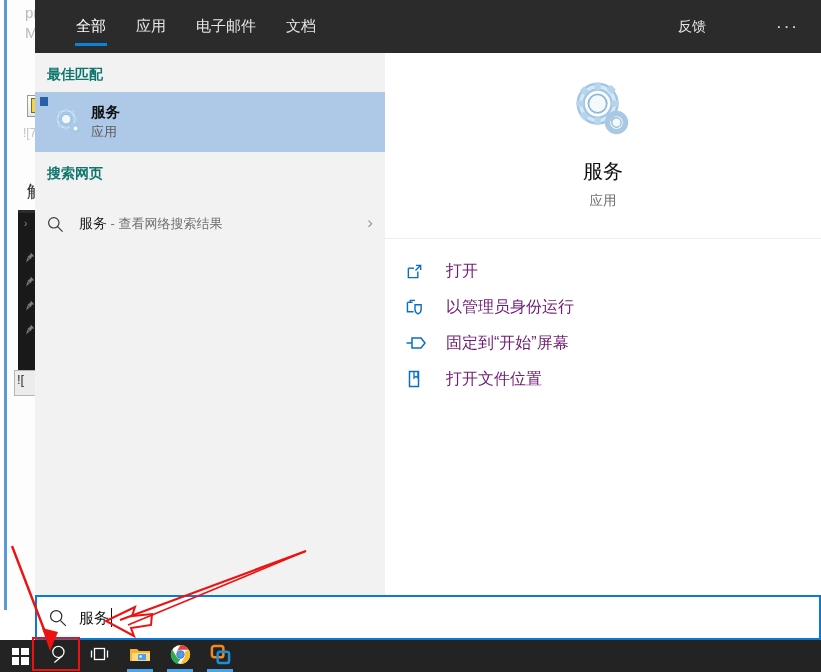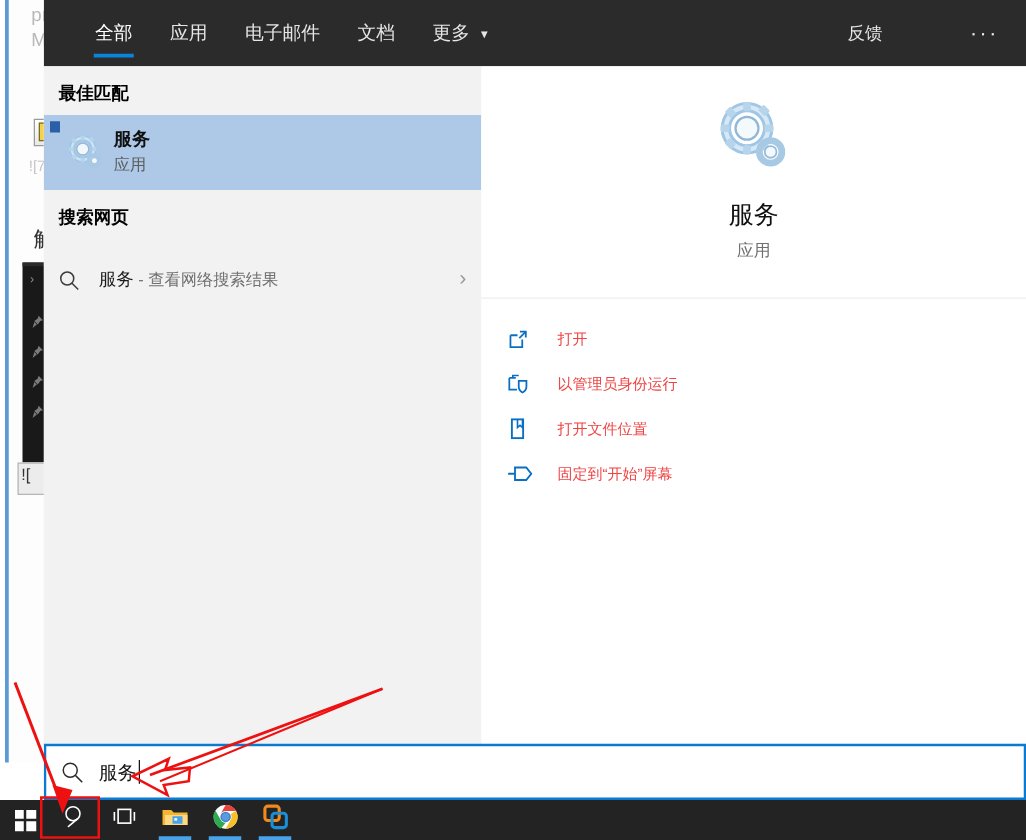--- a/index.html
+++ b/index.html
@@ -83,21 +83,21 @@
   .topbar-right{margin-left:auto;display:flex;align-items:center;padding-right:14px;gap:48px;}
   .feedback{color:#e6e6e6;font-size:14px;padding:0 14px;white-space:nowrap;}
   .ellipsis{color:#e6e6e6;font-size:17px;letter-spacing:2px;padding:0 8px;}
 
   
   #results{
     position:absolute;left:0;top:53px;width:350px;bottom:45px;
     background:#f2f2f2;
   }
   .section-head{
-    padding:13px 0 8px 12px;font-size:14px;font-weight:bold;color:#000000;
+    padding:13px 0 8px 12px;font-size:14px;font-weight:bold;color:#0f766e;
   }
   .result-row{
     display:flex;align-items:center;height:60px;padding:0 12px;box-sizing:border-box;
   }
   .result-row.selected{background:#aec9e8;}
   .res-icon{width:44px;flex:0 0 44px;display:flex;align-items:center;justify-content:center;}
   .res-text{display:flex;flex-direction:column;justify-content:center;}
   .res-title{font-size:14.5px;font-weight:bold;color:#101010;line-height:1.35;}
   .res-sub{font-size:13px;color:#5c5c5c;line-height:1.4;}
 
@@ -118,21 +118,21 @@
     height:185px;display:flex;flex-direction:column;align-items:center;
     justify-content:center;border-bottom:1px solid #eeeeee;
   }
   .hero-title{font-size:20px;color:#101010;margin-top:18px;}
   .hero-sub{font-size:13.5px;color:#707070;margin-top:7px;}
   .actions{padding:16px 0 0 15px;}
   .action{
     display:flex;align-items:center;height:32px;margin-bottom:4px;
   }
   .action-icon{width:40px;flex:0 0 40px;display:flex;align-items:center;justify-content:flex-start;padding-left:6px;}
-  .action-label{font-size:12px;color:#ef4444;white-space:nowrap;}
+  .action-label{font-size:16px;color:#701a75;white-space:nowrap;}
 
   
   #searchbar{
     position:absolute;left:0;bottom:0;width:100%;height:45px;
     background:#ffffff;border:2px solid #0a7bd0;box-sizing:border-box;
     display:flex;align-items:center;
   }
   .sb-icon{width:42px;flex:0 0 42px;display:flex;align-items:center;justify-content:center;}
   .sb-text{font-size:15px;color:#141414;position:relative;}
   .sb-caret{
@@ -216,25 +216,20 @@
       <div class="tab">
         <span>应用</span>
 
       </div>
       <div class="tab">
         <span>电子邮件</span>
 
       </div>
       <div class="tab">
         <span>文档</span>
-
-      </div>
-      <div class="tab">
-        <span>更多</span>
-        <span class="caret">▼</span>
 
       </div>
     </div>
     <div class="topbar-right">
       <div class="feedback">反馈</div>
       <div class="ellipsis">···</div>
     </div>
   </div>
 
   <div id="results">
@@ -333,36 +328,36 @@
             <path d="M1.5 3.5 L7 3.5" fill="none" stroke="#0a6fc4" stroke-width="1.5"></path>
             <path d="M4.5 3.5 L4.5 1.5 L9.5 1.5" fill="none" stroke="#0a6fc4" stroke-width="1.4"></path>
             <path d="M9.5 6 L16 6 L16 11 C16 14 12.7 15.8 12.7 15.8 C12.7 15.8 9.5 14 9.5 11 Z" fill="none" stroke="#0a6fc4" stroke-width="1.5"></path>
           </svg>
         </div>
         <div class="action-label">以管理员身份运行</div>
       </div>
 
       <div class="action">
         <div class="action-icon">
+          <svg width="20" height="14" viewBox="0 0 20 14">
+            <line x1="0.5" y1="7" x2="6" y2="7" stroke="#0a6fc4" stroke-width="1.5"></line>
+            <path d="M6 2 L15 2 L19 7 L15 12 L6 12 Z" fill="none" stroke="#0a6fc4" stroke-width="1.5"></path>
+          </svg>
+        </div>
+        <div class="action-label">固定到“开始”屏幕</div>
+      </div>
+
+      <div class="action">
+        <div class="action-icon">
           <svg width="16" height="18" viewBox="0 0 16 18">
             <rect x="3.5" y="1.5" width="9" height="15" fill="none" stroke="#0a6fc4" stroke-width="1.5"></rect>
             <path d="M8 1.5 L8 8 L10 6.3 L12 8 L12 1.5" fill="none" stroke="#0a6fc4" stroke-width="1.3"></path>
           </svg>
         </div>
         <div class="action-label">打开文件位置</div>
-      </div>
-
-      <div class="action">
-        <div class="action-icon">
-          <svg width="20" height="14" viewBox="0 0 20 14">
-            <line x1="0.5" y1="7" x2="6" y2="7" stroke="#0a6fc4" stroke-width="1.5"></line>
-            <path d="M6 2 L15 2 L19 7 L15 12 L6 12 Z" fill="none" stroke="#0a6fc4" stroke-width="1.5"></path>
-          </svg>
-        </div>
-        <div class="action-label">固定到“开始”屏幕</div>
       </div>
 
     </div>
   </div>
 
   <div id="searchbar">
     <div class="sb-icon">
       <svg width="18" height="18" viewBox="0 0 18 18">
         <circle cx="7.2" cy="7.2" r="5.6" fill="none" stroke="#2b2b2b" stroke-width="1.2"></circle>
         <line x1="11.3" y1="11.3" x2="16.8" y2="16.8" stroke="#2b2b2b" stroke-width="1.2"></line>

